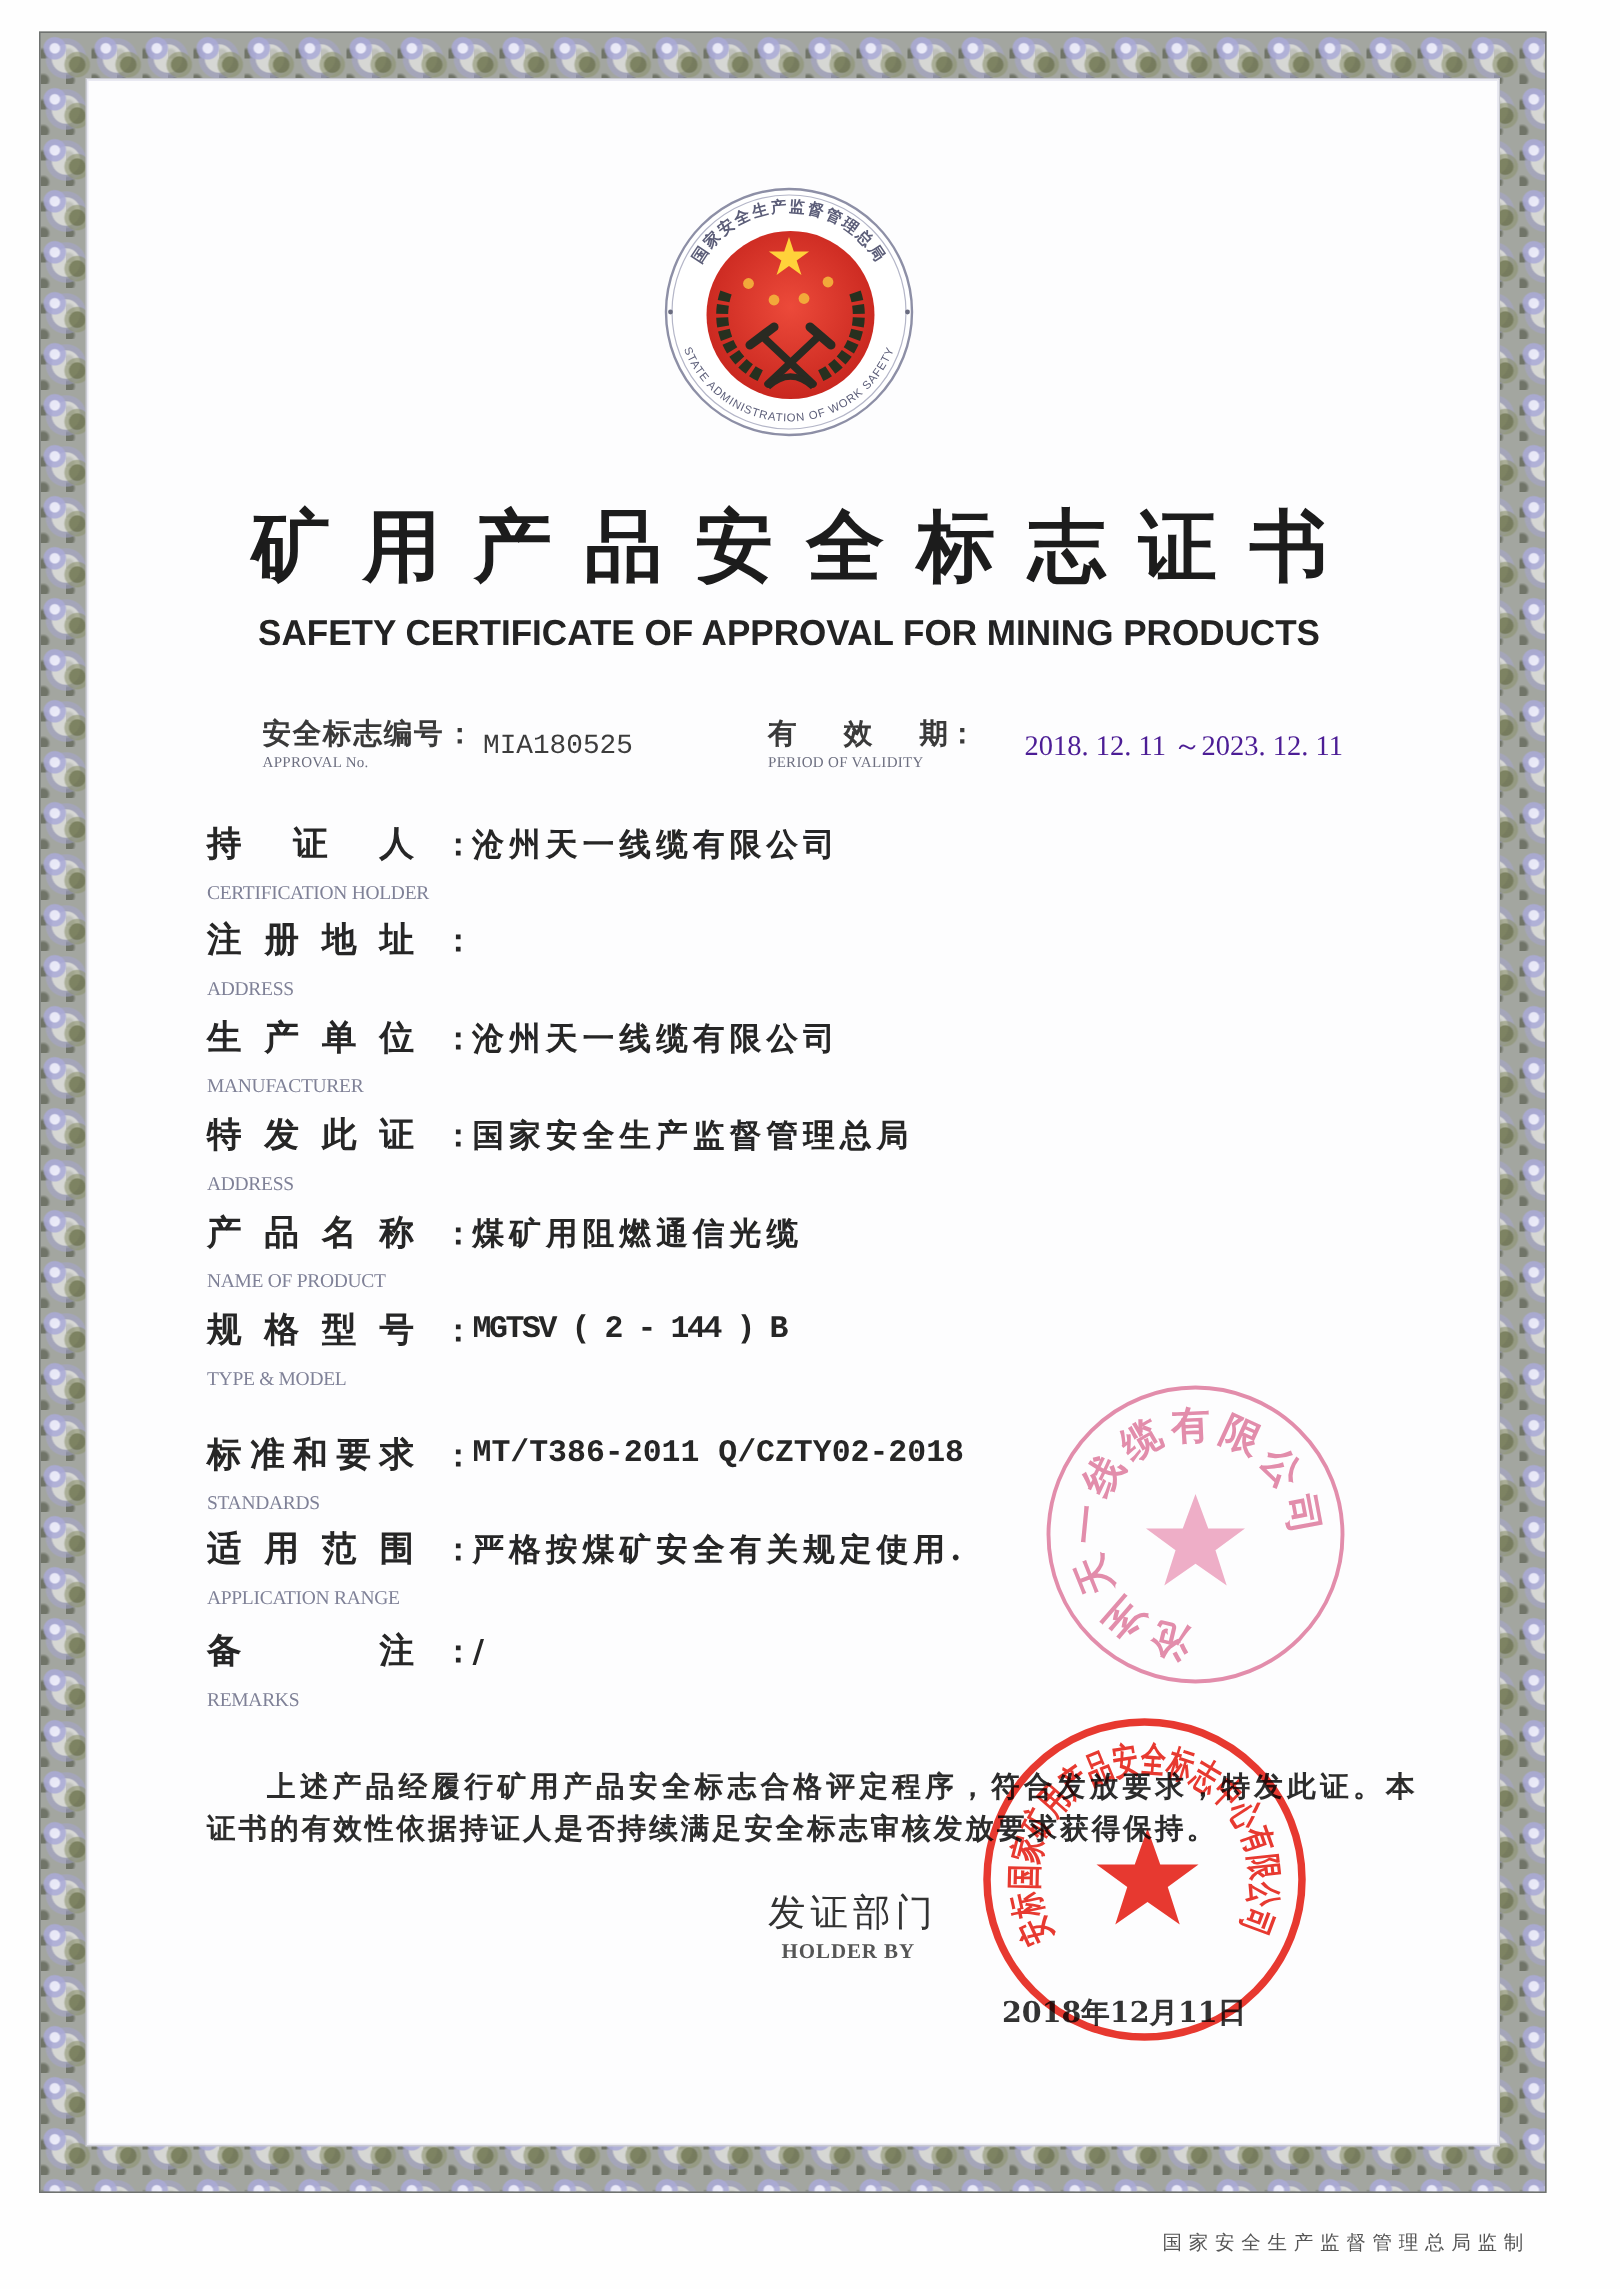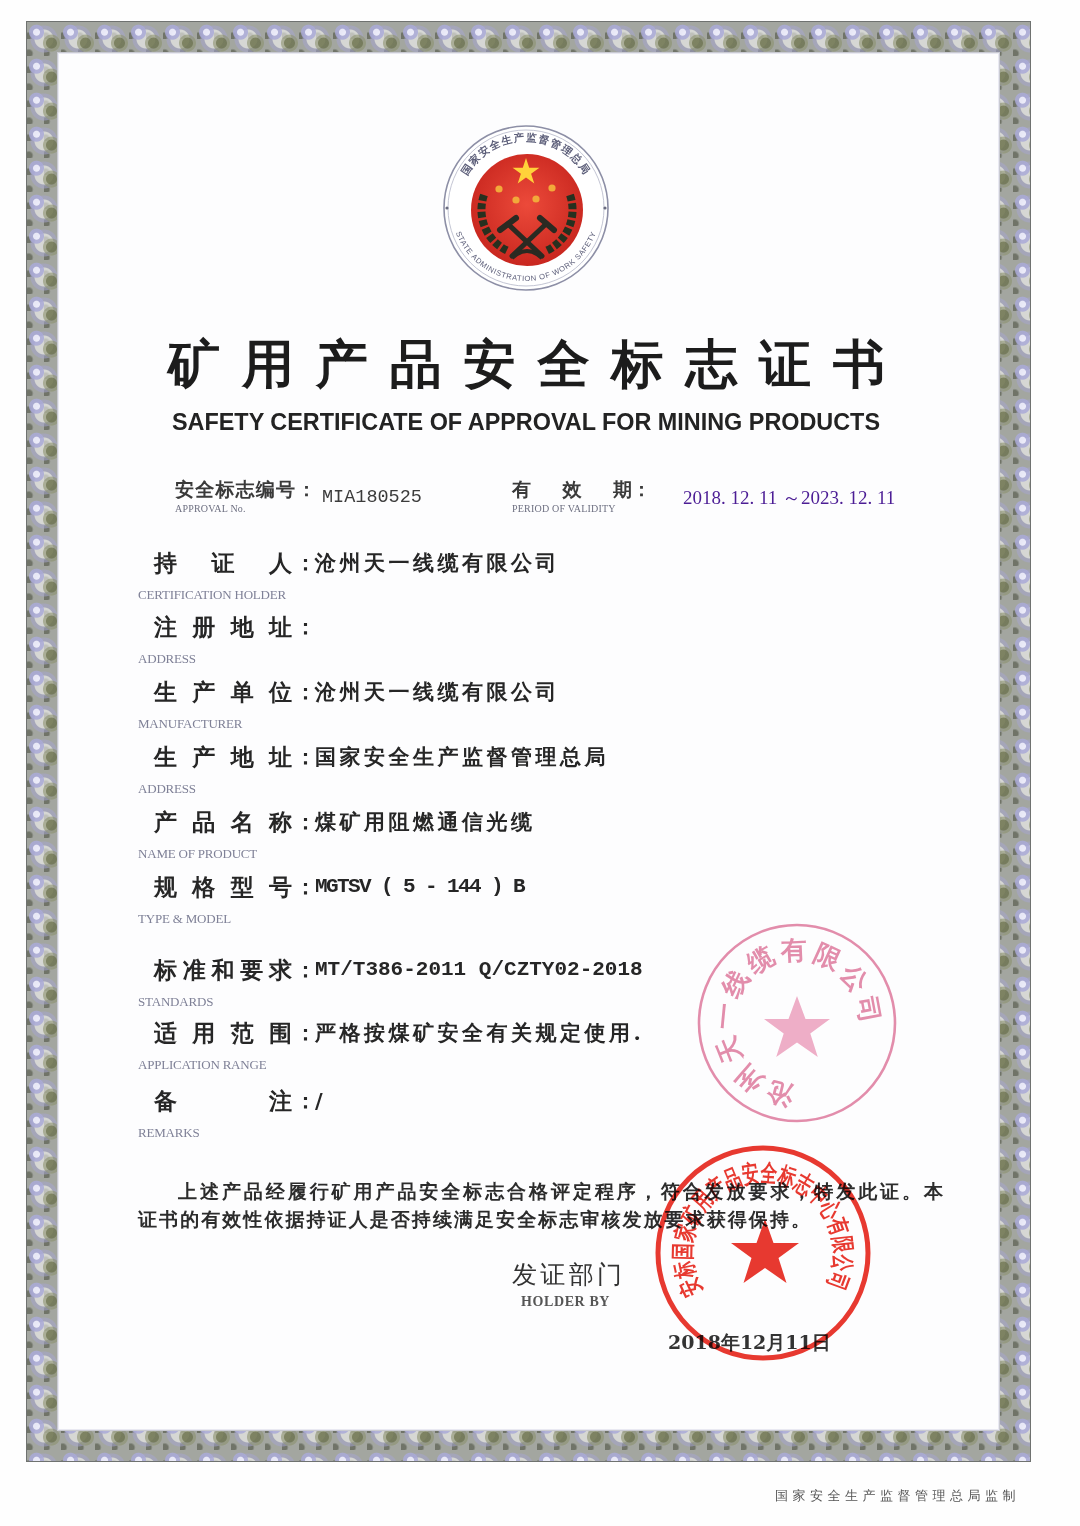--- a/index.html
+++ b/index.html
@@ -37,21 +37,21 @@
   .ap-sep { font-size: 19px; line-height: 24px; font-weight: bold; color: #3a3a3a; }
   .ap-en { font-family: "Liberation Serif", serif; font-size: 10px; line-height: 12px;
            color: #6d6f80; letter-spacing: .2px; }
   .ap-num-val { font-family: "Liberation Mono", monospace; font-size: 18.5px; line-height: 22px; color: #3c3c3c; }
   .ap-date-val { font-family: "Liberation Serif", serif; font-size: 19px; line-height: 22px; color: #4c1d95; }
 
   
   .row { position: absolute; left: 138px; width: 820px; height: 56px; }
   .lbl-cn { position: absolute; left: 0; top: 0; width: 138px; height: 28px;
             font-size: 23px; line-height: 28px; font-weight: bold; color: #262626;
-            text-align: justify; text-align-last: justify; white-space: nowrap; margin-left: 16px; }
+            text-align: justify; text-align-last: justify; white-space: nowrap; }
   .sep { position: absolute; left: 157px; top: 0; font-size: 21px; line-height: 28px; font-weight: bold; color: #262626; }
   .val { position: absolute; left: 177px; top: 0; font-size: 21px; line-height: 28px; font-weight: bold;
          color: #262626; letter-spacing: 3.5px; white-space: nowrap; }
   .val.mono { font-family: "Liberation Mono", monospace; letter-spacing: 0; font-size: 21px; }
   .val.mono.tight { letter-spacing: -1.6px; }
   .lbl-en { position: absolute; left: 0; top: 39px; font-family: "Liberation Serif", serif;
             font-size: 13px; line-height: 14px; color: #7f8197; white-space: nowrap; letter-spacing: -.2px; }
 
   
   .stmt { font-size: 19px; line-height: 28px; font-weight: bold; color: #2c2c2c;
@@ -139,35 +139,35 @@
   <div class="sep">：</div>
   <div class="lbl-en">ADDRESS</div>
 </div>
 <div class="row" style="top:678px;">
   <div class="lbl-cn">生产单位</div>
   <div class="sep">：</div>
   <div class="val">沧州天一线缆有限公司</div>
   <div class="lbl-en">MANUFACTURER</div>
 </div>
 <div class="row" style="top:743px;">
-  <div class="lbl-cn">生产地址</div>
+  <div class="lbl-cn">特发此证</div>
   <div class="sep">：</div>
   <div class="val">国家安全生产监督管理总局</div>
   <div class="lbl-en">ADDRESS</div>
 </div>
 <div class="row" style="top:808px;">
   <div class="lbl-cn">产品名称</div>
   <div class="sep">：</div>
   <div class="val">煤矿用阻燃通信光缆</div>
   <div class="lbl-en">NAME OF PRODUCT</div>
 </div>
 <div class="row" style="top:873px;">
   <div class="lbl-cn">规格型号</div>
   <div class="sep">：</div>
-  <div class="val mono tight">MGTSV ( 5 - 144 ) B</div>
+  <div class="val mono tight">MGTSV ( 2 - 144 ) B</div>
   <div class="lbl-en">TYPE &amp; MODEL</div>
 </div>
 <div class="row" style="top:956px;">
   <div class="lbl-cn">标准和要求</div>
   <div class="sep">：</div>
   <div class="val mono">MT/T386-2011 Q/CZTY02-2018</div>
   <div class="lbl-en">STANDARDS</div>
 </div>
 <div class="row" style="top:1019px;">
   <div class="lbl-cn">适用范围</div>

